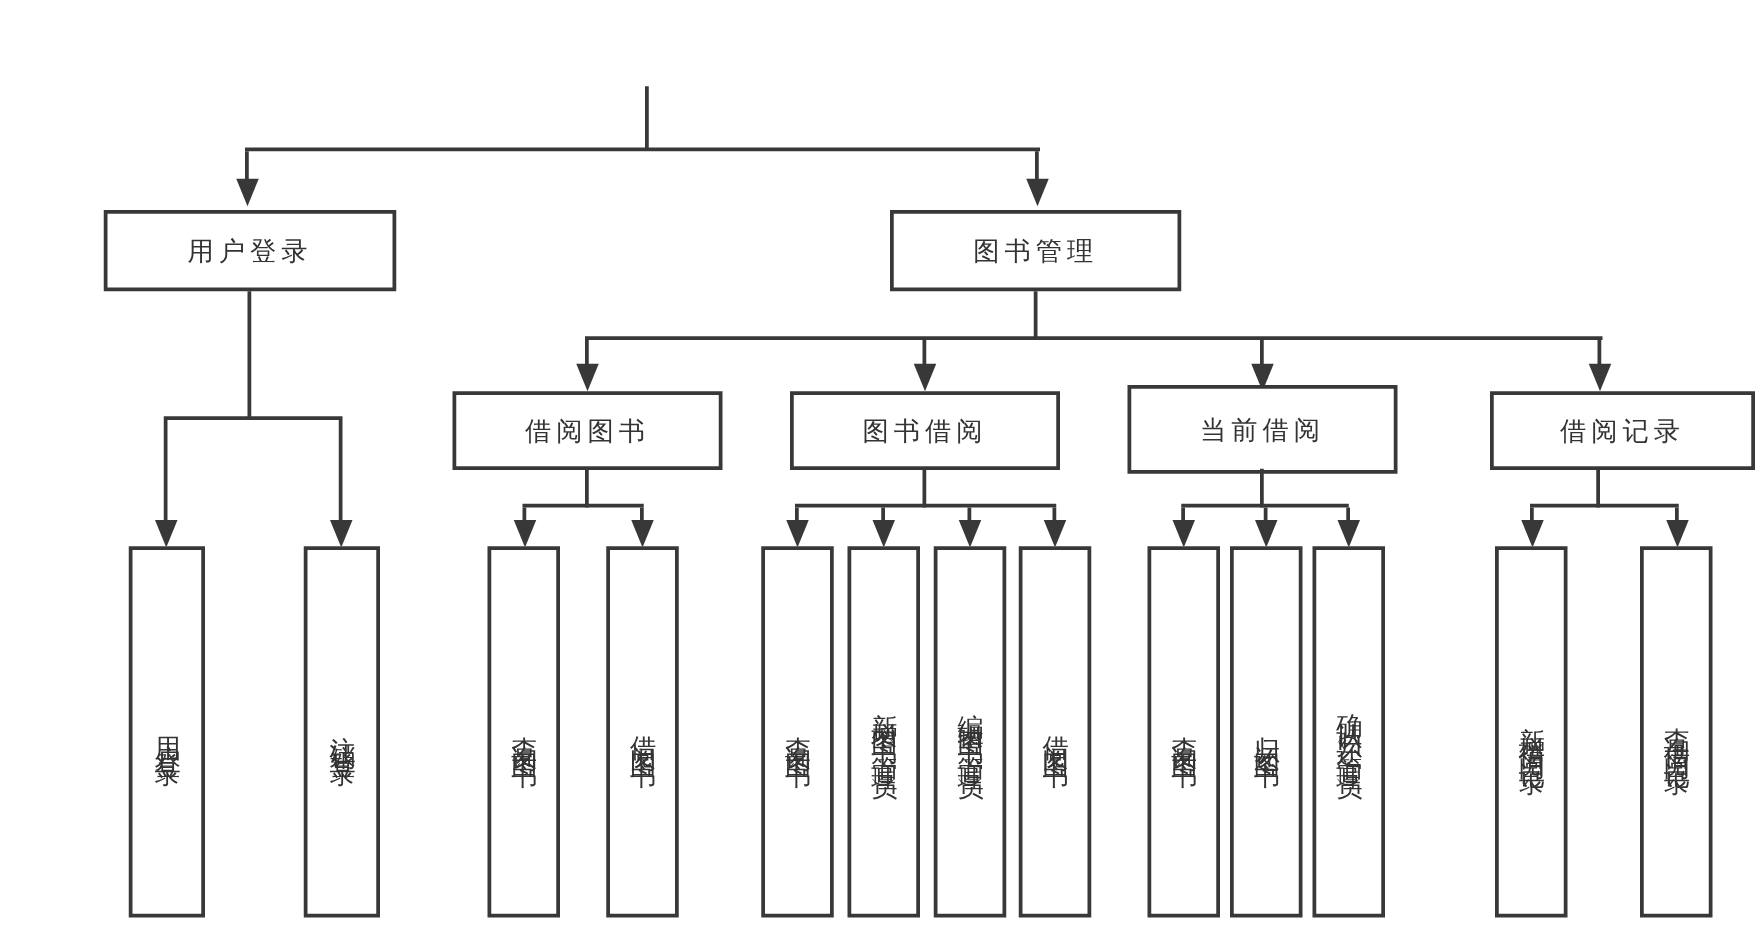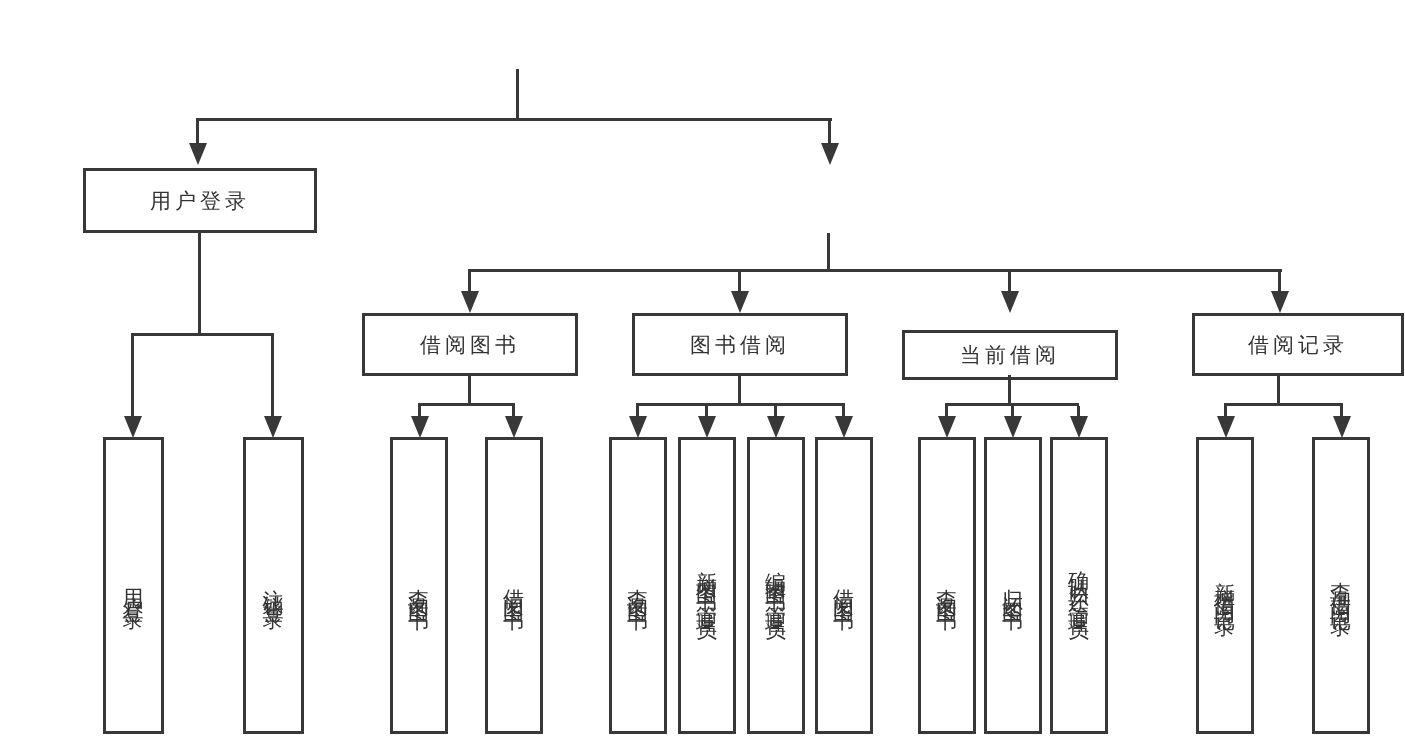--- a/index.html
+++ b/index.html
@@ -55,20 +55,21 @@
 
 
   <div class="vl" style="left:516px; top:69px;  height:51px;"></div>
   <div class="hl" style="left:196px; top:118px; width:636px;"></div>
   <div class="vl" style="left:196px; top:121px; height:24px;"></div>
   <div class="arr" style="left:189px; top:143px;"></div>
   <div class="vl" style="left:828px; top:121px; height:24px;"></div>
   <div class="arr" style="left:821px; top:143px;"></div>
 
   <div class="hbox" style="left:83px;  top:168px; width:234px; height:65px;">用户登录</div>
+  <div class="hbox" style="left:712px; top:168px; width:233px; height:65px;">图书管理</div>
 
   <div class="vl" style="left:198px; top:233px; height:102px;"></div>
   <div class="hl" style="left:131px; top:333px; width:143px;"></div>
   <div class="vl" style="left:131px; top:336px; height:82px;"></div>
   <div class="arr" style="left:124px; top:416px;"></div>
   <div class="vl" style="left:271px; top:336px; height:82px;"></div>
   <div class="arr" style="left:264px; top:416px;"></div>
 
   <div class="vl" style="left:827px;  top:233px; height:38px;"></div>
   <div class="hl" style="left:468px;  top:269px; width:814px;"></div>
@@ -76,21 +77,21 @@
   <div class="arr" style="left:461px;  top:291px;"></div>
   <div class="vl" style="left:738px;  top:272px; height:20px;"></div>
   <div class="arr" style="left:731px;  top:291px;"></div>
   <div class="vl" style="left:1008px; top:272px; height:20px;"></div>
   <div class="arr" style="left:1001px; top:291px;"></div>
   <div class="vl" style="left:1278px; top:272px; height:20px;"></div>
   <div class="arr" style="left:1271px; top:291px;"></div>
 
   <div class="hbox" style="left:362px;  top:313px; width:216px; height:63px;">借阅图书</div>
   <div class="hbox" style="left:632px;  top:313px; width:216px; height:63px;font-family:Liberation Mono, monospace;">图书借阅</div>
-  <div class="hbox" style="left:902px;  top:330px; width:216px; height:50px;">当前借阅</div>
+  <div class="hbox" style="left:902px;  top:308px; width:216px; height:71px;">当前借阅</div>
   <div class="hbox" style="left:1172px; top:313px; width:212px; height:63px;margin-left:20px;">借阅记录</div>
 
   <div class="vl" style="left:468px; top:375px; height:31px;"></div>
   <div class="hl" style="left:418px; top:403px; width:97px;"></div>
   <div class="vl" style="left:418px; top:406px; height:12px;"></div>
   <div class="arr" style="left:411px; top:416px;"></div>
   <div class="vl" style="left:512px; top:406px; height:12px;"></div>
   <div class="arr" style="left:505px; top:416px;"></div>
 
   <div class="vl" style="left:738px; top:375px; height:31px;"></div>

